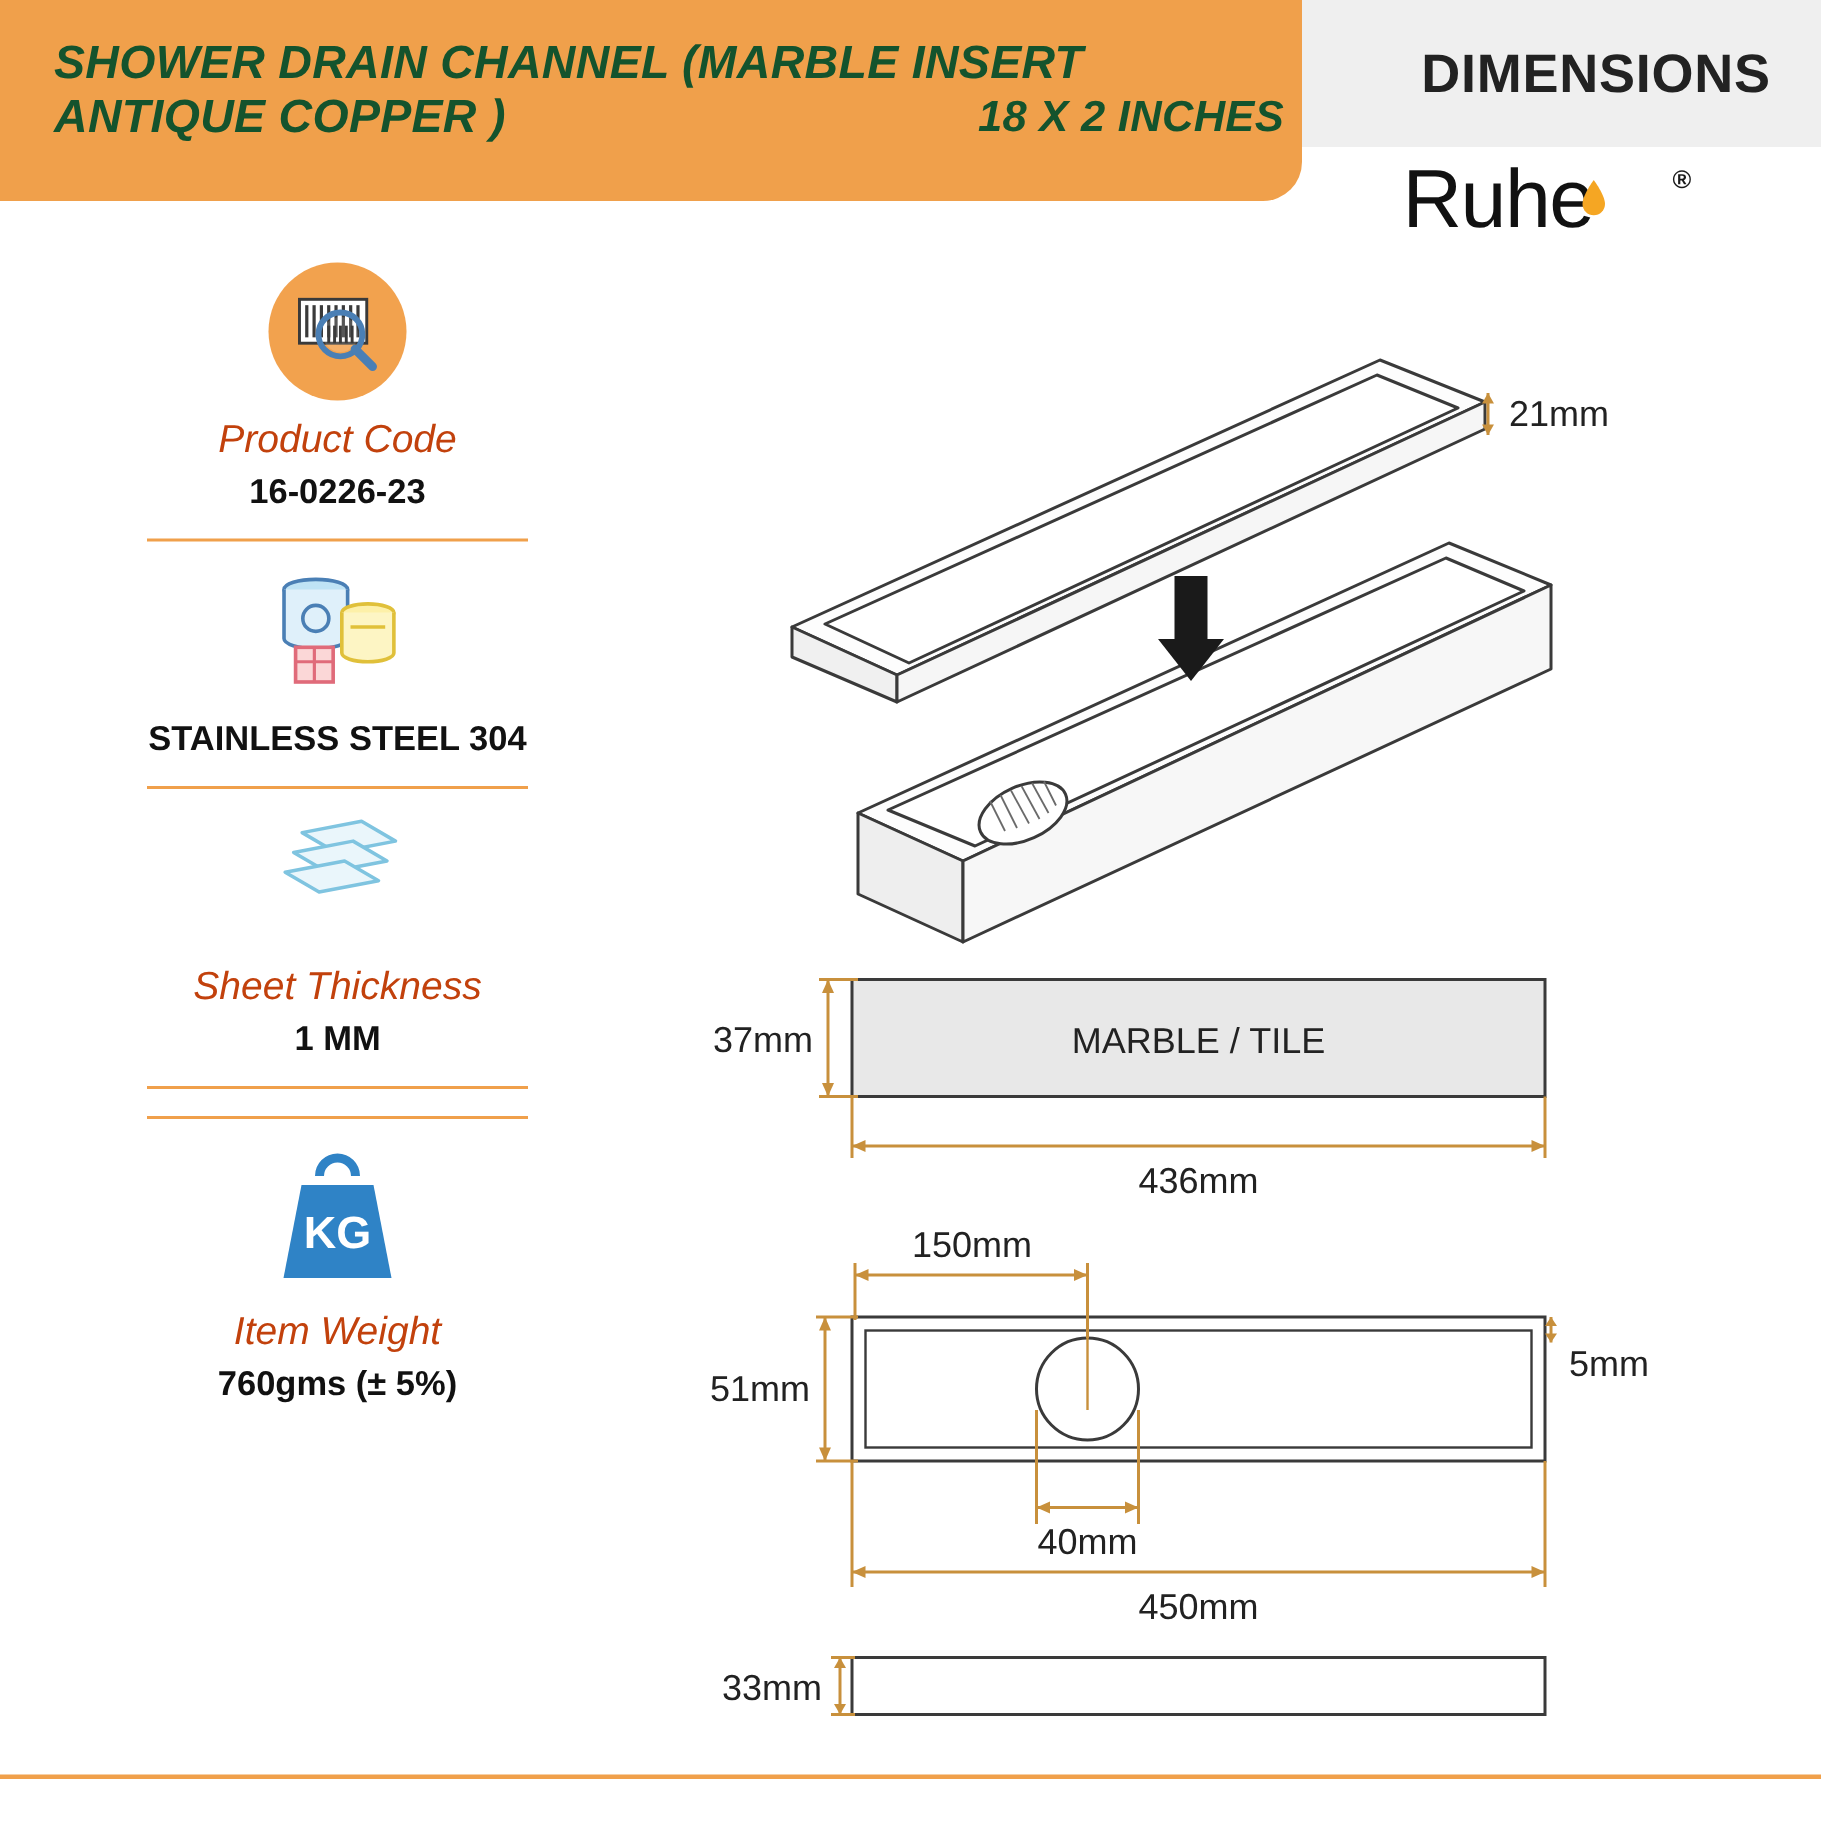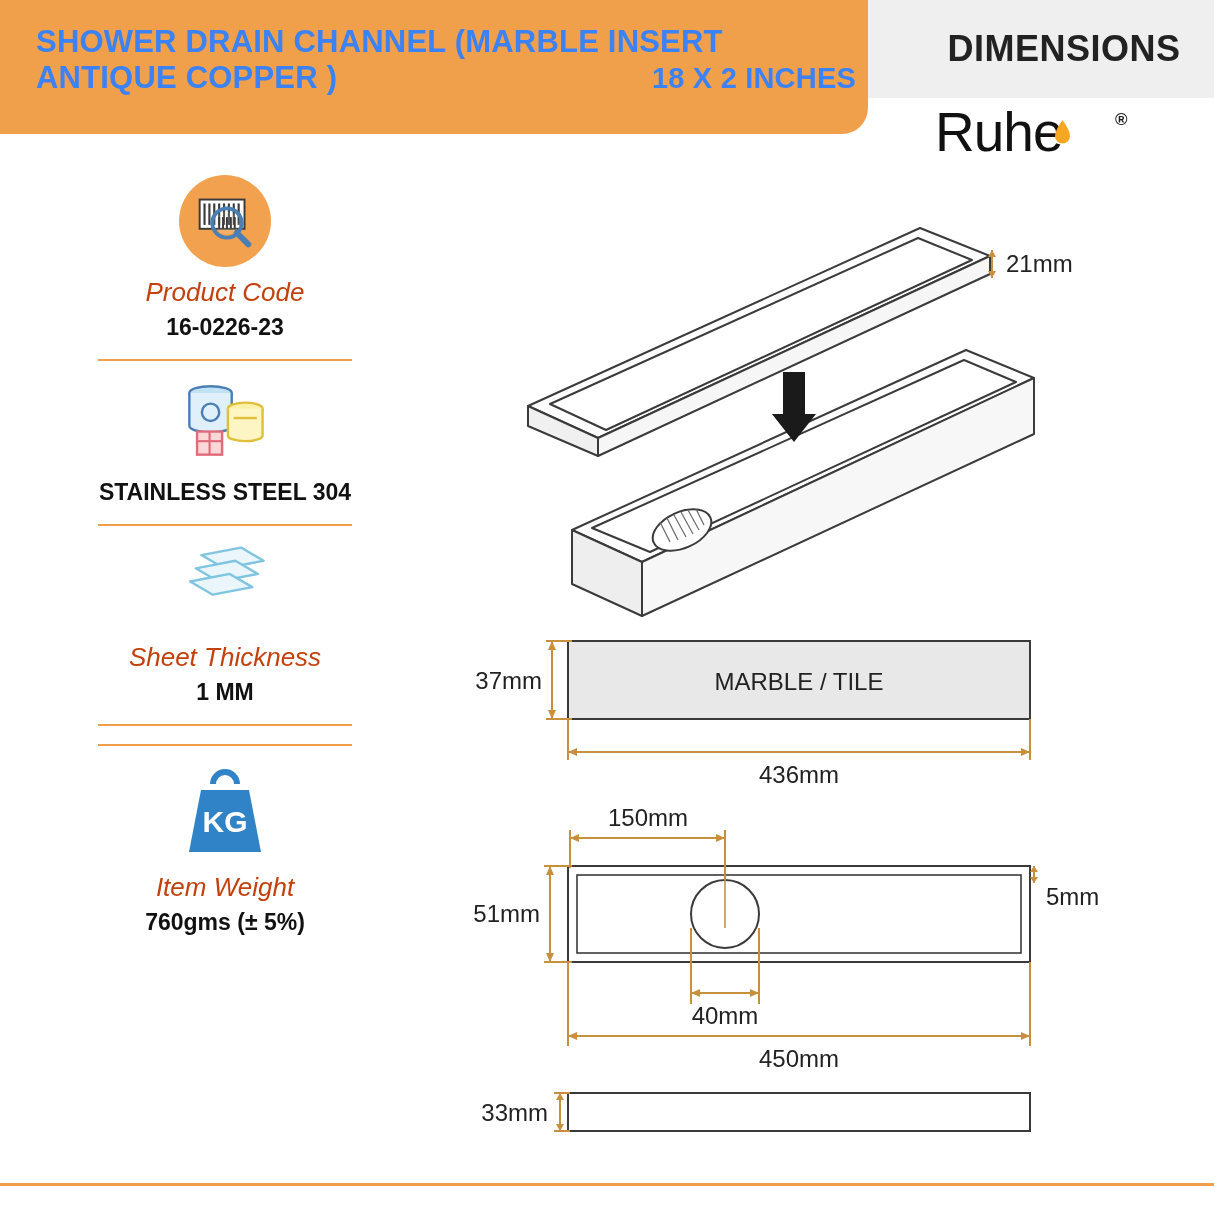--- a/index.html
+++ b/index.html
@@ -18,21 +18,21 @@
     position:absolute; left:0; top:0; width:1214px; height:134px;
   }
   .header-orange {
     position:absolute; left:0; top:0; width:868px; height:134px;
     background:#f0a04b;
     border-bottom-right-radius:26px;
   }
   .header-title {
     position:absolute; left:36px; top:24px; width:820px;
     font-size:31px; font-weight:bold; letter-spacing:.2px;
-    line-height:36px; color:#3b82f6;
+    line-height:36px; color:#14532d;font-style:italic;
   }
   .header-title .line1 { display:block; }
   .header-title .line2 { display:block; }
   .title-size {
     float:right; font-size:29px; font-weight:bold;
   }
 
   .header-grey {
     position:absolute; left:868px; top:0; width:346px; height:98px;
     background:#efefef;
@@ -64,21 +64,21 @@
   .spec-value { font-size:23px; font-weight:bold; color:#111; margin-top:6px; }
   .spec-sep { height:2px; background:#f0a04b; margin:18px 38px 14px 38px; }
 
   
   .circ {
     width:92px; height:92px; border-radius:50%;
     background:#f2a24e; display:flex; align-items:center; justify-content:center;
   }
 
   
-  .drawings { position:absolute; left:420px; top:138px; width:794px; height:1010px; }
+  .drawings { position:absolute; left:420px; top:150px; width:794px; height:1010px; }
   .dim-text { font-size:24px; fill:#222; font-family:"Liberation Sans", sans-serif; }
 
   
   .footer-line {
     position:absolute; left:0; bottom:28px; width:1214px; height:3px; background:#f0a04b;
   }
 </style>
 </head>
 <body>
 

